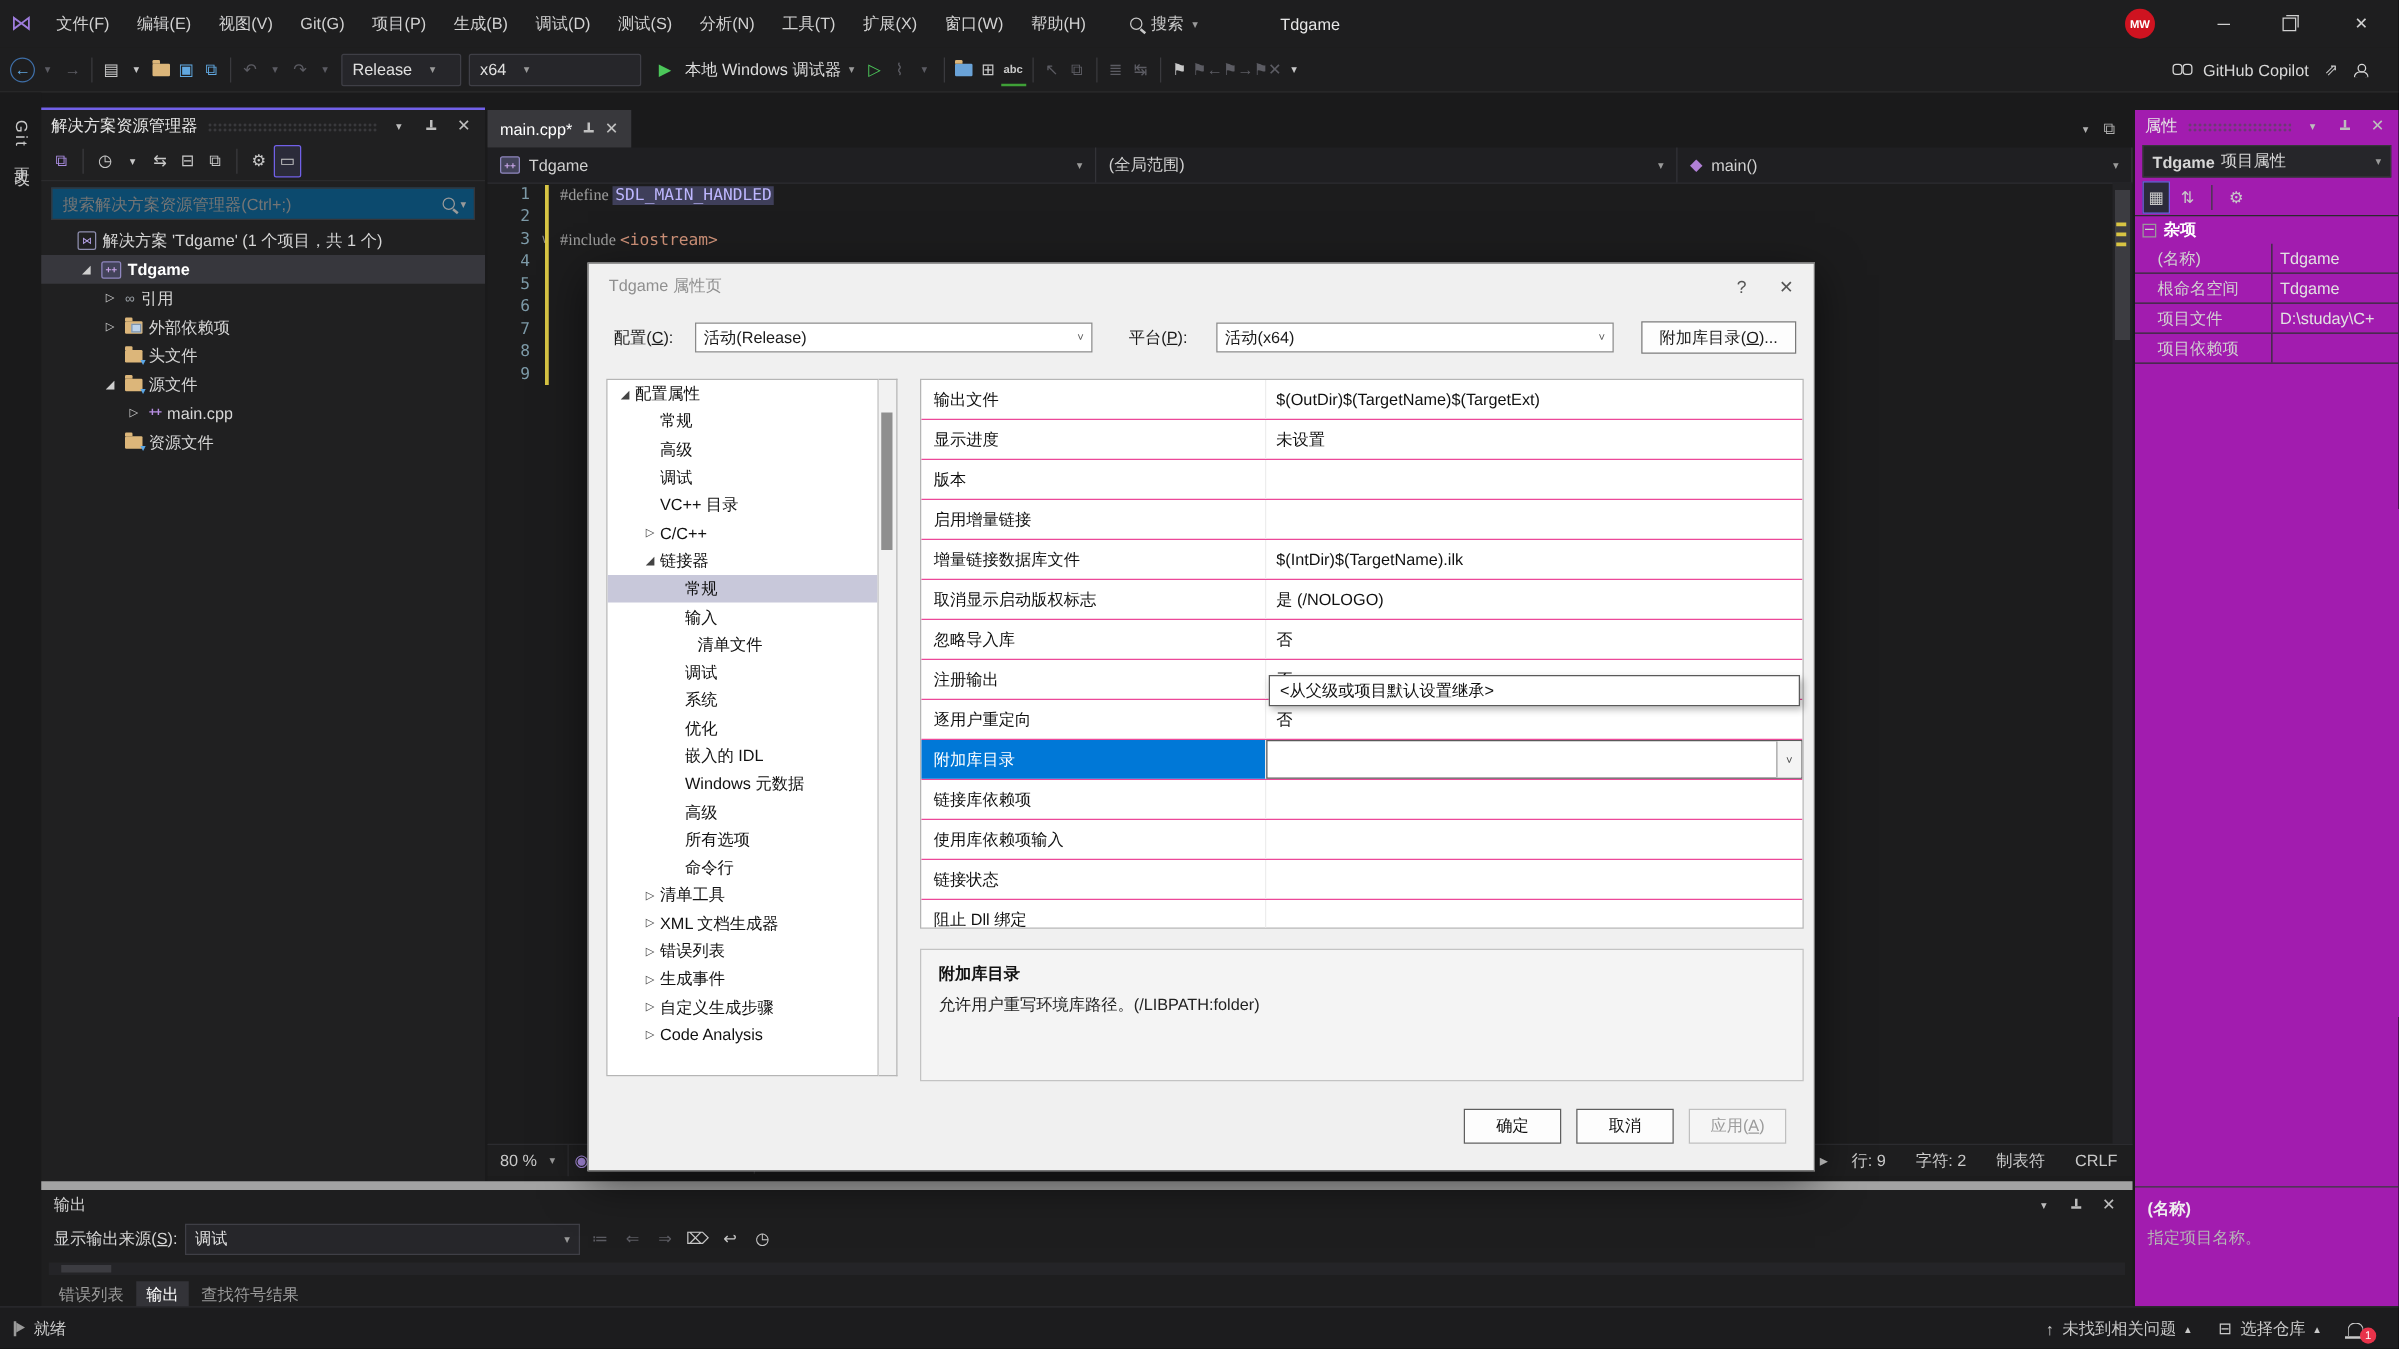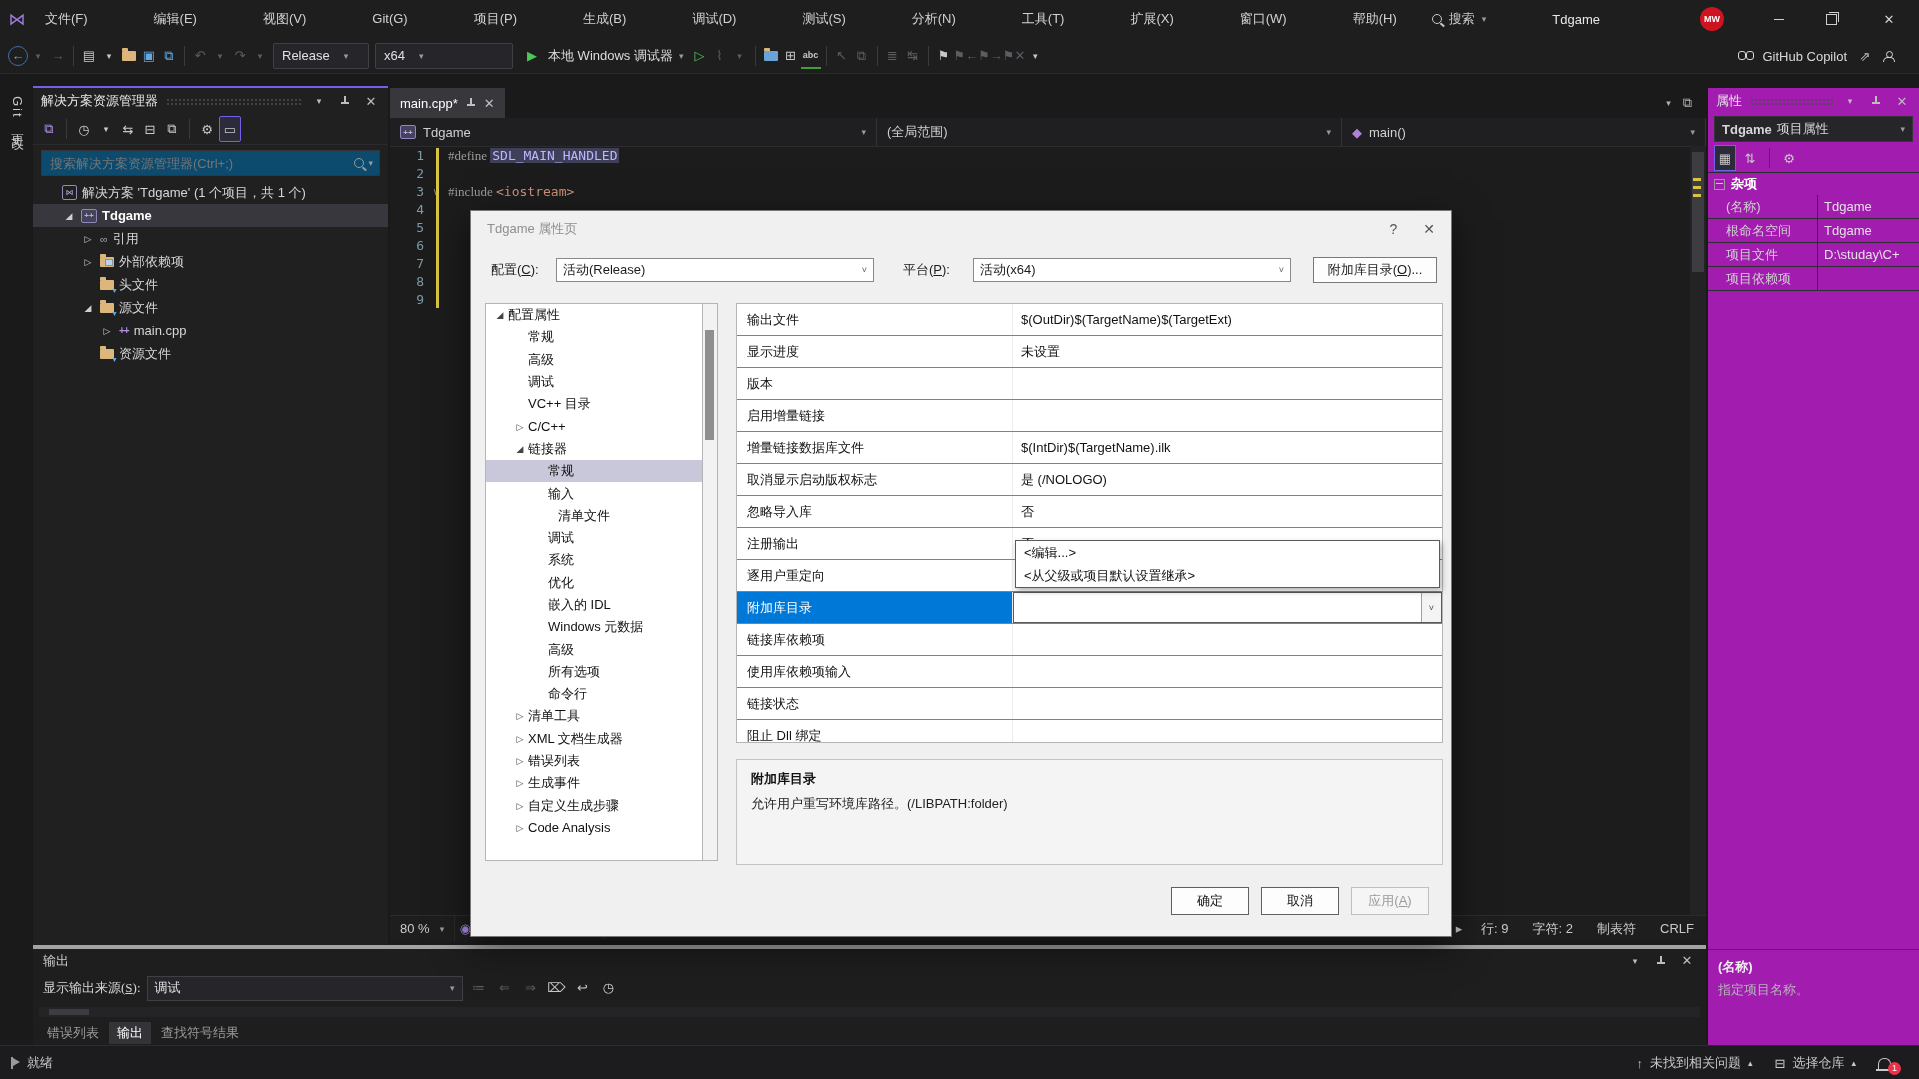--- a/index.html
+++ b/index.html
@@ -1,19 +1,19 @@
 <!DOCTYPE html>
 <html><head>
 <meta charset="utf-8">
 <style>
   html,body{margin:0;padding:0;background:#000;}
   #app{position:relative;width:1919px;height:1079px;background:#1a1a1b;overflow:hidden;
        font-family:"Liberation Sans","DejaVu Sans",sans-serif;color:#d6d6d6;font-size:13px;
        -webkit-font-smoothing:antialiased;}
-  .row{display:flex;align-items:center;gap:44px;}
+  .row{display:flex;align-items:center;}
   .grow{flex:1;}
   u{text-decoration:underline;}
 
   
   #titlebar{position:absolute;left:0;top:0;width:1919px;height:38px;background:#1e1e1f;display:flex;align-items:center;}
   #vs-logo{width:34px;text-align:center;color:#9e7cdc;font-size:17px;}
   .menu-item{padding:0 11px;height:38px;line-height:38px;color:#d2d2d2;cursor:default;}
   #search-group{display:flex;align-items:center;margin-left:24px;color:#c9c9c9;gap:7px;}
   #win-title{margin-left:66px;color:#e8e8e8;}
   #avatar{position:absolute;left:1700px;top:7px;width:24px;height:24px;border-radius:50%;background:#cf1320;
@@ -115,21 +115,21 @@
   #props-tools .boxed{border:1px solid #7160e8;background:#2b2b3a;}
   .cat-row{height:22px;display:flex;align-items:center;gap:6px;padding:0 6px;color:#fff;font-weight:bold;}
   .prow{display:flex;height:23px;line-height:23px;border-bottom:1px solid #2e2e31;}
   .prow .pl{width:110px;padding-left:18px;color:#d0d0d0;border-right:1px solid #2e2e31;overflow:hidden;white-space:nowrap;box-sizing:border-box;}
   .prow .pv{flex:1;padding-left:6px;color:#e2e2e2;overflow:hidden;white-space:nowrap;}
   #props-help{position:absolute;left:0;bottom:34px;width:211px;height:62px;border-top:1px solid #3a3a3e;padding:8px 10px;box-sizing:border-box;}
   #props-help .t{font-weight:bold;color:#efefef;}
   #props-help .d{color:#b5b5b5;margin-top:5px;}
 
   
-  #output{position:absolute;left:33px;top:945px;width:1673px;height:100px;background:#1e1e1f;border-top:4px solid #a3a3a3;font-family:Liberation Serif, serif;}
+  #output{position:absolute;left:33px;top:945px;width:1673px;height:100px;background:#1e1e1f;border-top:7px solid #a3a3a3;}
   #out-head{height:24px;display:flex;align-items:center;padding:0 10px;color:#cccccc;gap:8px;}
   #out-tools{height:30px;display:flex;align-items:center;gap:6px;padding:0 10px;}
   #out-combo{width:300px;height:23px;background:#26262a;border:1px solid #3f3f46;display:flex;align-items:center;padding:0 7px;color:#e0e0e0;}
   #out-hscroll{margin:4px 6px;height:10px;background:#242427;position:relative;}
   #out-hscroll .thumb{position:absolute;left:10px;top:2px;width:40px;height:6px;background:#3c3c41;}
   #out-tabs{display:flex;gap:2px;padding-left:6px;height:24px;align-items:center;}
   .btab{padding:2px 8px;color:#9a9a9a;}
   .btab.active{background:#333338;color:#fff;}
 
   
@@ -753,21 +753,20 @@
         <div class="pg-row">
           <div class="pg-label">创建可热修补映像</div>
           <div class="pg-value"></div>
         </div>
         <div class="pg-row">
           <div class="pg-label">指定节特性</div>
           <div class="pg-value"></div>
         </div>
       </div>
     <div id="dlg-popup">
-        <div class="pop-item">&lt;编辑...&gt;</div>
         <div class="pop-item">&lt;从父级或项目默认设置继承&gt;</div>
       </div>
     <div id="dlg-desc">
       <div class="t">附加库目录</div>
       <div class="d">允许用户重写环境库路径。(/LIBPATH:folder)</div>
     </div>
     <div class="dlg-btn" style="left:700px">确定</div>
     <div class="dlg-btn" style="left:790px">取消</div>
     <div class="dlg-btn disabled" style="left:880px">
       <span><span>应用(</span><u>A</u><span>)</span></span>

